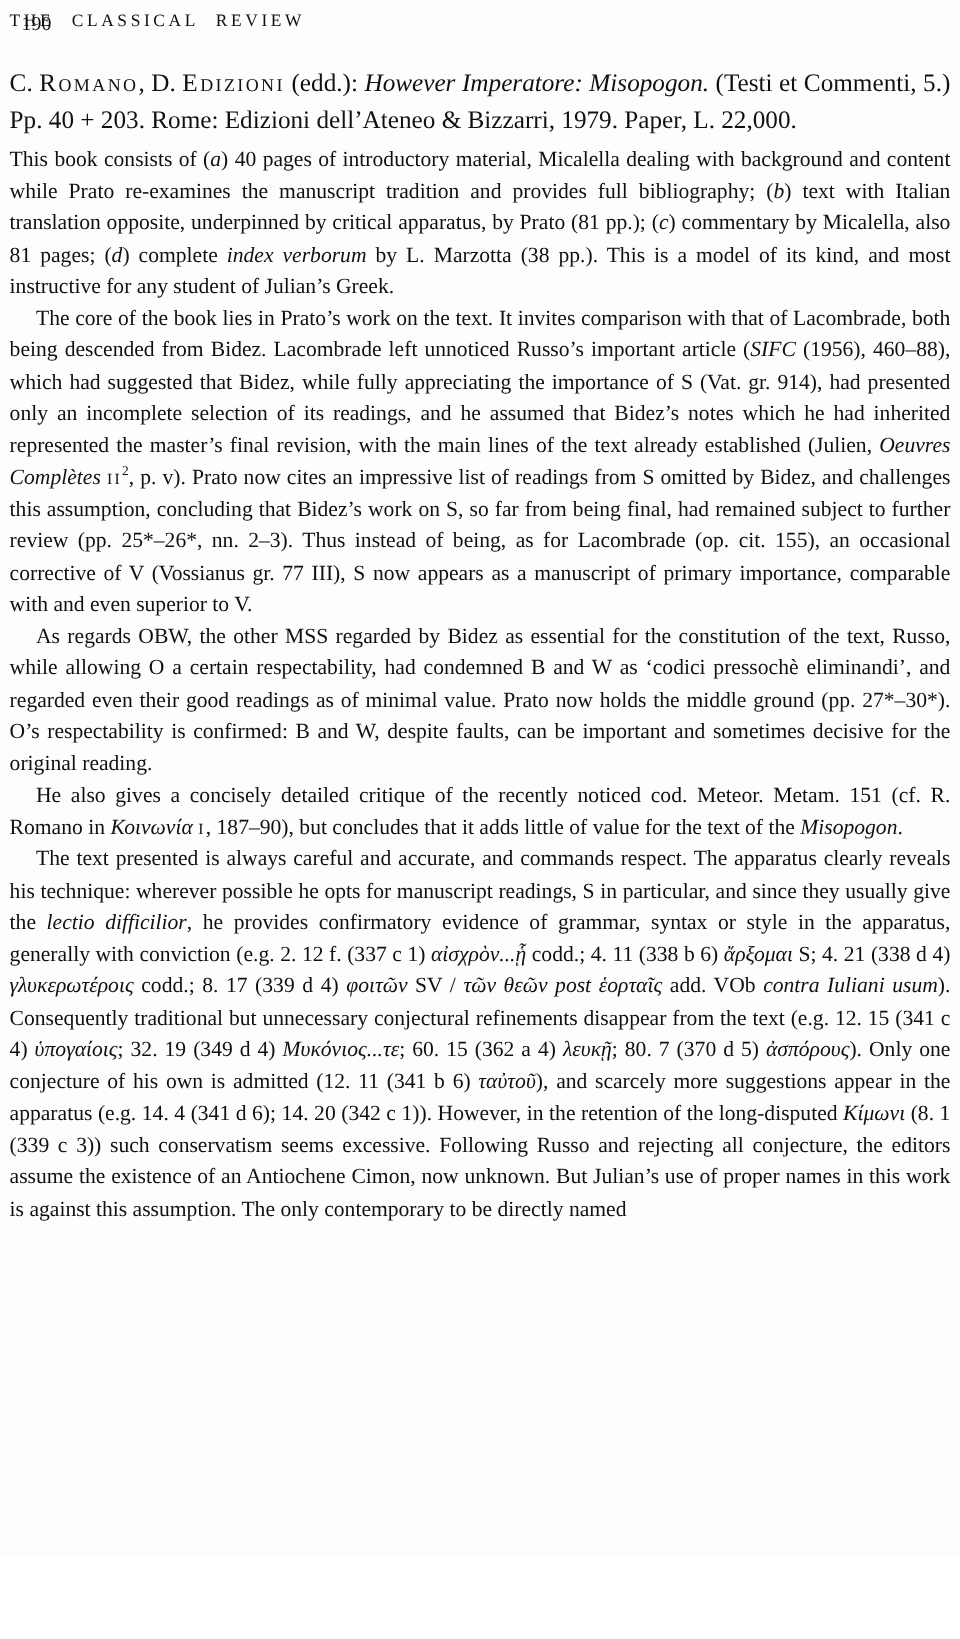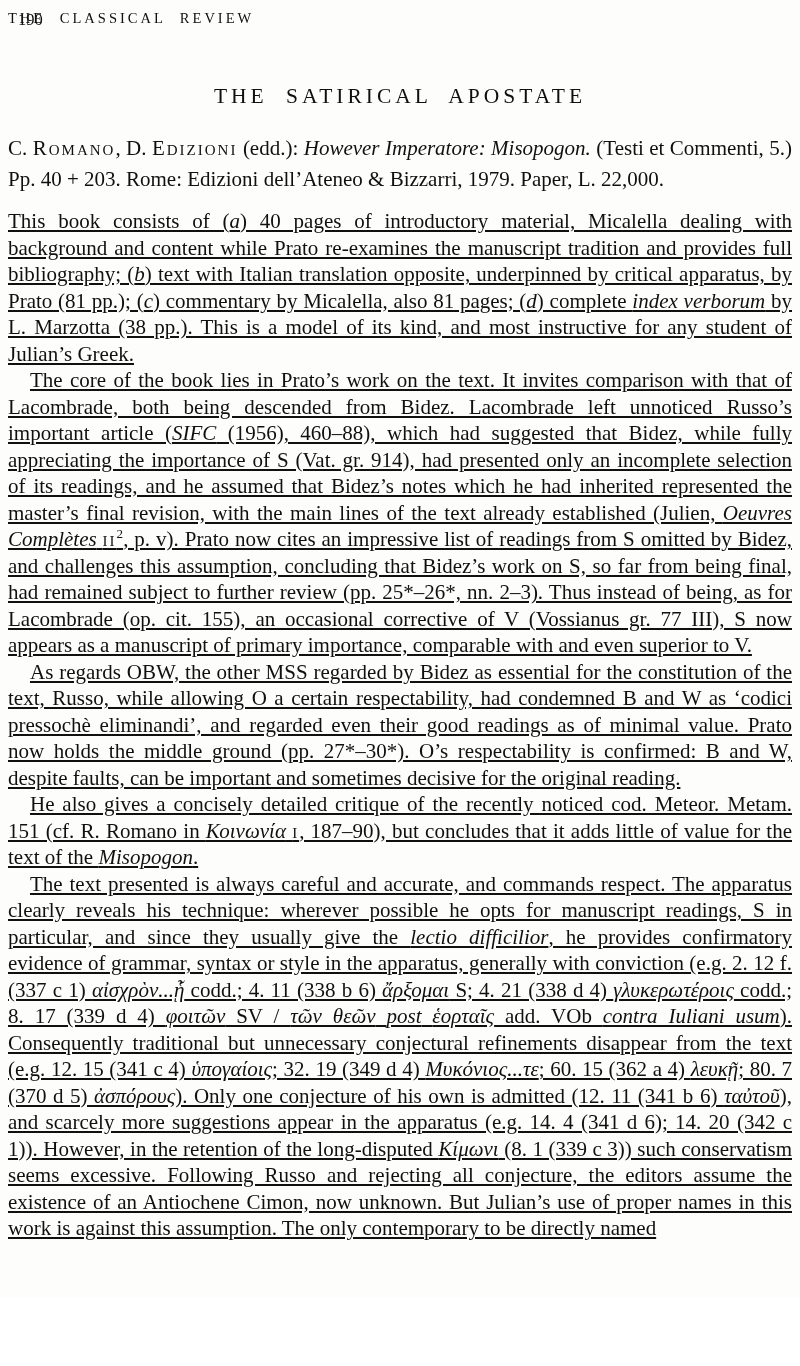--- a/index.html
+++ b/index.html
@@ -41,25 +41,24 @@
     word-spacing: 9px;
     text-align: center;
   }
   .citation {
     margin: 24px 0 0 0;
     font-size: 21px;
     line-height: 30.5px;
     text-align: justify;
   }
   .article-body {
-    margin-top: 14px;
-    font-size: 21px;
+    margin-top: 4px;
+    font-size: 18px;
     line-height: 26.5px;
     text-align: justify;
-    text-decoration: underline;
   }
   .article-body p {
     margin: 0;
   }
   .article-body p.indent {
     text-indent: 22px;
   }
   .s-i   { font-style: italic; }
   .s-sc  { font-variant: small-caps; letter-spacing: 2px; }
   .s-sup { vertical-align: super; font-size: 0.62em; line-height: 0; }
@@ -67,21 +66,20 @@
 </head>
 <body>
 
 <div class="page">
 
   <header class="header">
     <span class="page-number">190</span>
     <div class="running-head">THE CLASSICAL REVIEW</div>
   </header>
 
-  <h1 class="article-title">THE SATIRICAL APOSTATE</h1>
 
   <p class="citation"><span class="seg">C. </span><span class="seg s-sc">Romano</span><span class="seg">, D. </span><span class="seg s-sc">Edizioni</span><span class="seg"> (edd.): </span><span class="seg s-i">However Imperatore: Misopogon.</span><span class="seg"> (Testi et Commenti, 5.) Pp. 40 + 203. Rome: Edizioni dell’Ateneo &amp; Bizzarri, 1979. Paper, L. 22,000.</span></p>
 
   <div class="article-body">
       <p class=""><span class="seg">This book consists of (</span><span class="seg s-i">a</span><span class="seg">) 40 pages of introductory material, Micalella dealing with background and content while Prato re-examines the manuscript tradition and provides full bibliography; (</span><span class="seg s-i">b</span><span class="seg">) text with Italian translation opposite, underpinned by critical apparatus, by Prato (81 pp.); (</span><span class="seg s-i">c</span><span class="seg">) commentary by Micalella, also 81 pages; (</span><span class="seg s-i">d</span><span class="seg">) complete </span><span class="seg s-i">index verborum</span><span class="seg"> by L. Marzotta (38 pp.). This is a model of its kind, and most instructive for any student of Julian’s Greek.</span></p>
       <p class="indent"><span class="seg">The core of the book lies in Prato’s work on the text. It invites comparison with that of Lacombrade, both being descended from Bidez. Lacombrade left unnoticed Russo’s important article (</span><span class="seg s-i">SIFC</span><span class="seg"> (1956), 460–88), which had suggested that Bidez, while fully appreciating the importance of S (Vat. gr. 914), had presented only an incomplete selection of its readings, and he assumed that Bidez’s notes which he had inherited represented the master’s final revision, with the main lines of the text already established (Julien, </span><span class="seg s-i">Oeuvres Complètes</span><span class="seg"> </span><span class="seg s-sc">ii</span><span class="seg s-sup">2</span><span class="seg">, p. v). Prato now cites an impressive list of readings from S omitted by Bidez, and challenges this assumption, concluding that Bidez’s work on S, so far from being final, had remained subject to further review (pp. 25*–26*, nn. 2–3). Thus instead of being, as for Lacombrade (op. cit. 155), an occasional corrective of V (Vossianus gr. 77 III), S now appears as a manuscript of primary importance, comparable with and even superior to V.</span></p>
       <p class="indent"><span class="seg">As regards OBW, the other MSS regarded by Bidez as essential for the constitution of the text, Russo, while allowing O a certain respectability, had condemned B and W as ‘codici pressochè eliminandi’, and regarded even their good readings as of minimal value. Prato now holds the middle ground (pp. 27*–30*). O’s respectability is confirmed: B and W, despite faults, can be important and sometimes decisive for the original reading.</span></p>
       <p class="indent"><span class="seg">He also gives a concisely detailed critique of the recently noticed cod. Meteor. Metam. 151 (cf. R. Romano in </span><span class="seg s-i">Κοινωνία</span><span class="seg"> </span><span class="seg s-sc">i</span><span class="seg">, 187–90), but concludes that it adds little of value for the text of the </span><span class="seg s-i">Misopogon</span><span class="seg">.</span></p>
       <p class="indent"><span class="seg">The text presented is always careful and accurate, and commands respect. The apparatus clearly reveals his technique: wherever possible he opts for manuscript readings, S in particular, and since they usually give the </span><span class="seg s-i">lectio difficilior</span><span class="seg">, he provides confirmatory evidence of grammar, syntax or style in the apparatus, generally with conviction (e.g. 2. 12 f. (337 c 1) </span><span class="seg s-i">αἰσχρὸν...ᾗ</span><span class="seg"> codd.; 4. 11 (338 b 6) </span><span class="seg s-i">ἄρξομαι</span><span class="seg"> S; 4. 21 (338 d 4) </span><span class="seg s-i">γλυκερωτέροις</span><span class="seg"> codd.; 8. 17 (339 d 4) </span><span class="seg s-i">φοιτῶν</span><span class="seg"> SV / </span><span class="seg s-i">τῶν θεῶν</span><span class="seg"> </span><span class="seg s-i">post</span><span class="seg"> </span><span class="seg s-i">ἑορταῖς</span><span class="seg"> add. VOb </span><span class="seg s-i">contra Iuliani usum</span><span class="seg">). Consequently traditional but unnecessary conjectural refinements disappear from the text (e.g. 12. 15 (341 c 4) </span><span class="seg s-i">ὑπογαίοις</span><span class="seg">; 32. 19 (349 d 4) </span><span class="seg s-i">Μυκόνιος...τε</span><span class="seg">; 60. 15 (362 a 4) </span><span class="seg s-i">λευκῇ</span><span class="seg">; 80. 7 (370 d 5) </span><span class="seg s-i">ἀσπόρους</span><span class="seg">). Only one conjecture of his own is admitted (12. 11 (341 b 6) </span><span class="seg s-i">ταὐτοῦ</span><span class="seg">), and scarcely more suggestions appear in the apparatus (e.g. 14. 4 (341 d 6); 14. 20 (342 c 1)). However, in the retention of the long-disputed </span><span class="seg s-i">Κίμωνι</span><span class="seg"> (8. 1 (339 c 3)) such conservatism seems excessive. Following Russo and rejecting all conjecture, the editors assume the existence of an Antiochene Cimon, now unknown. But Julian’s use of proper names in this work is against this assumption. The only contemporary to be directly named</span></p>
     </div>

